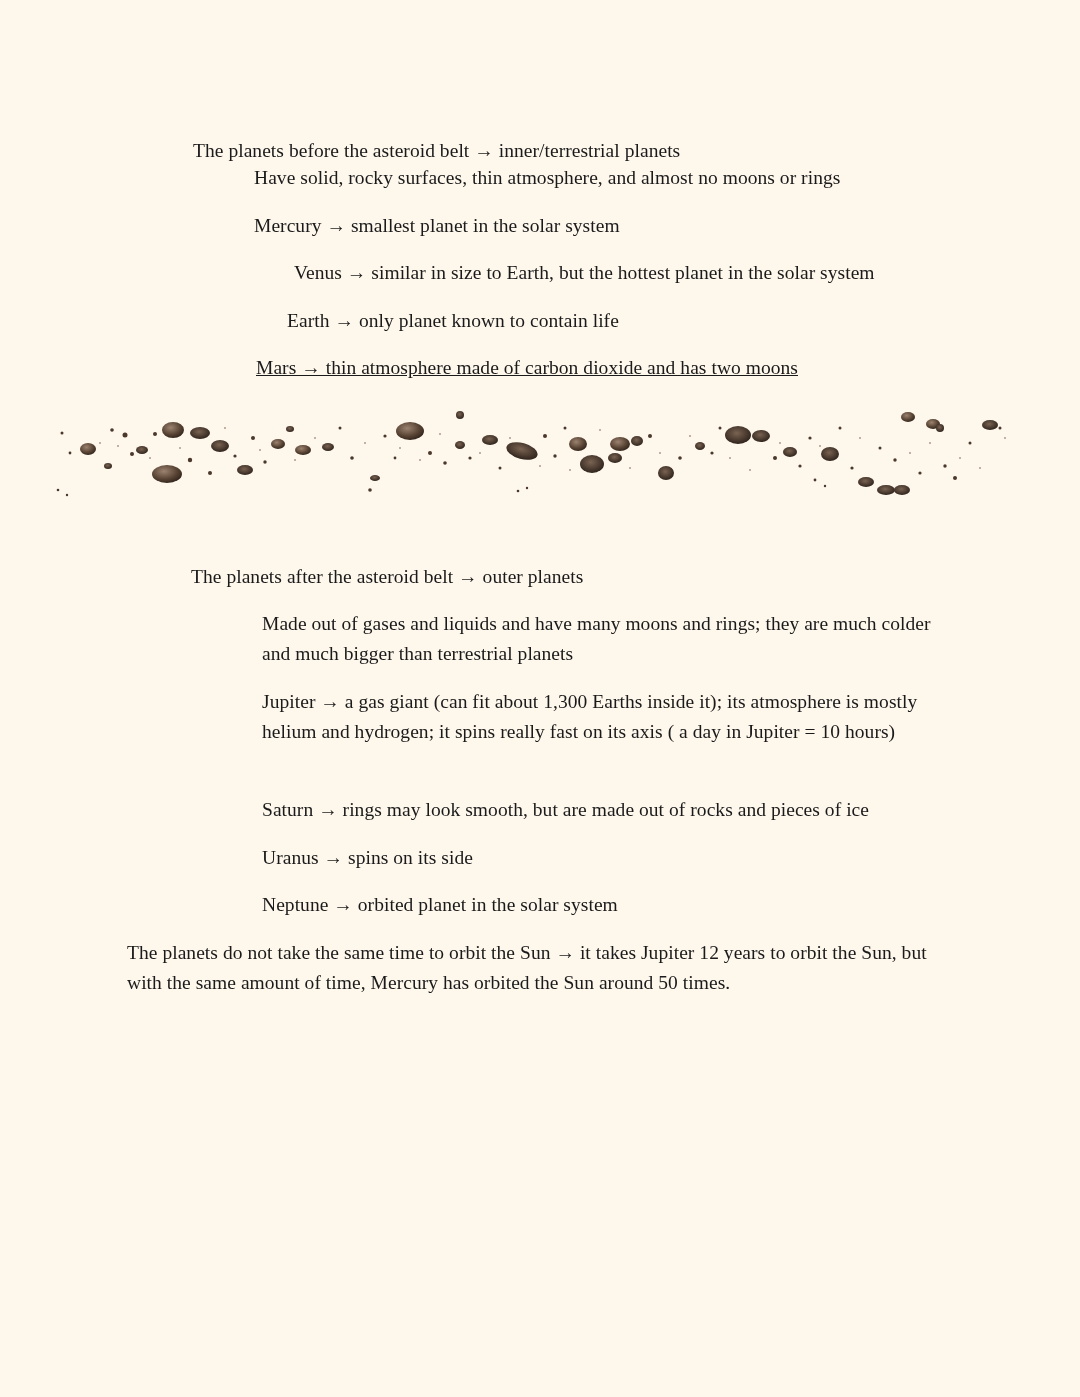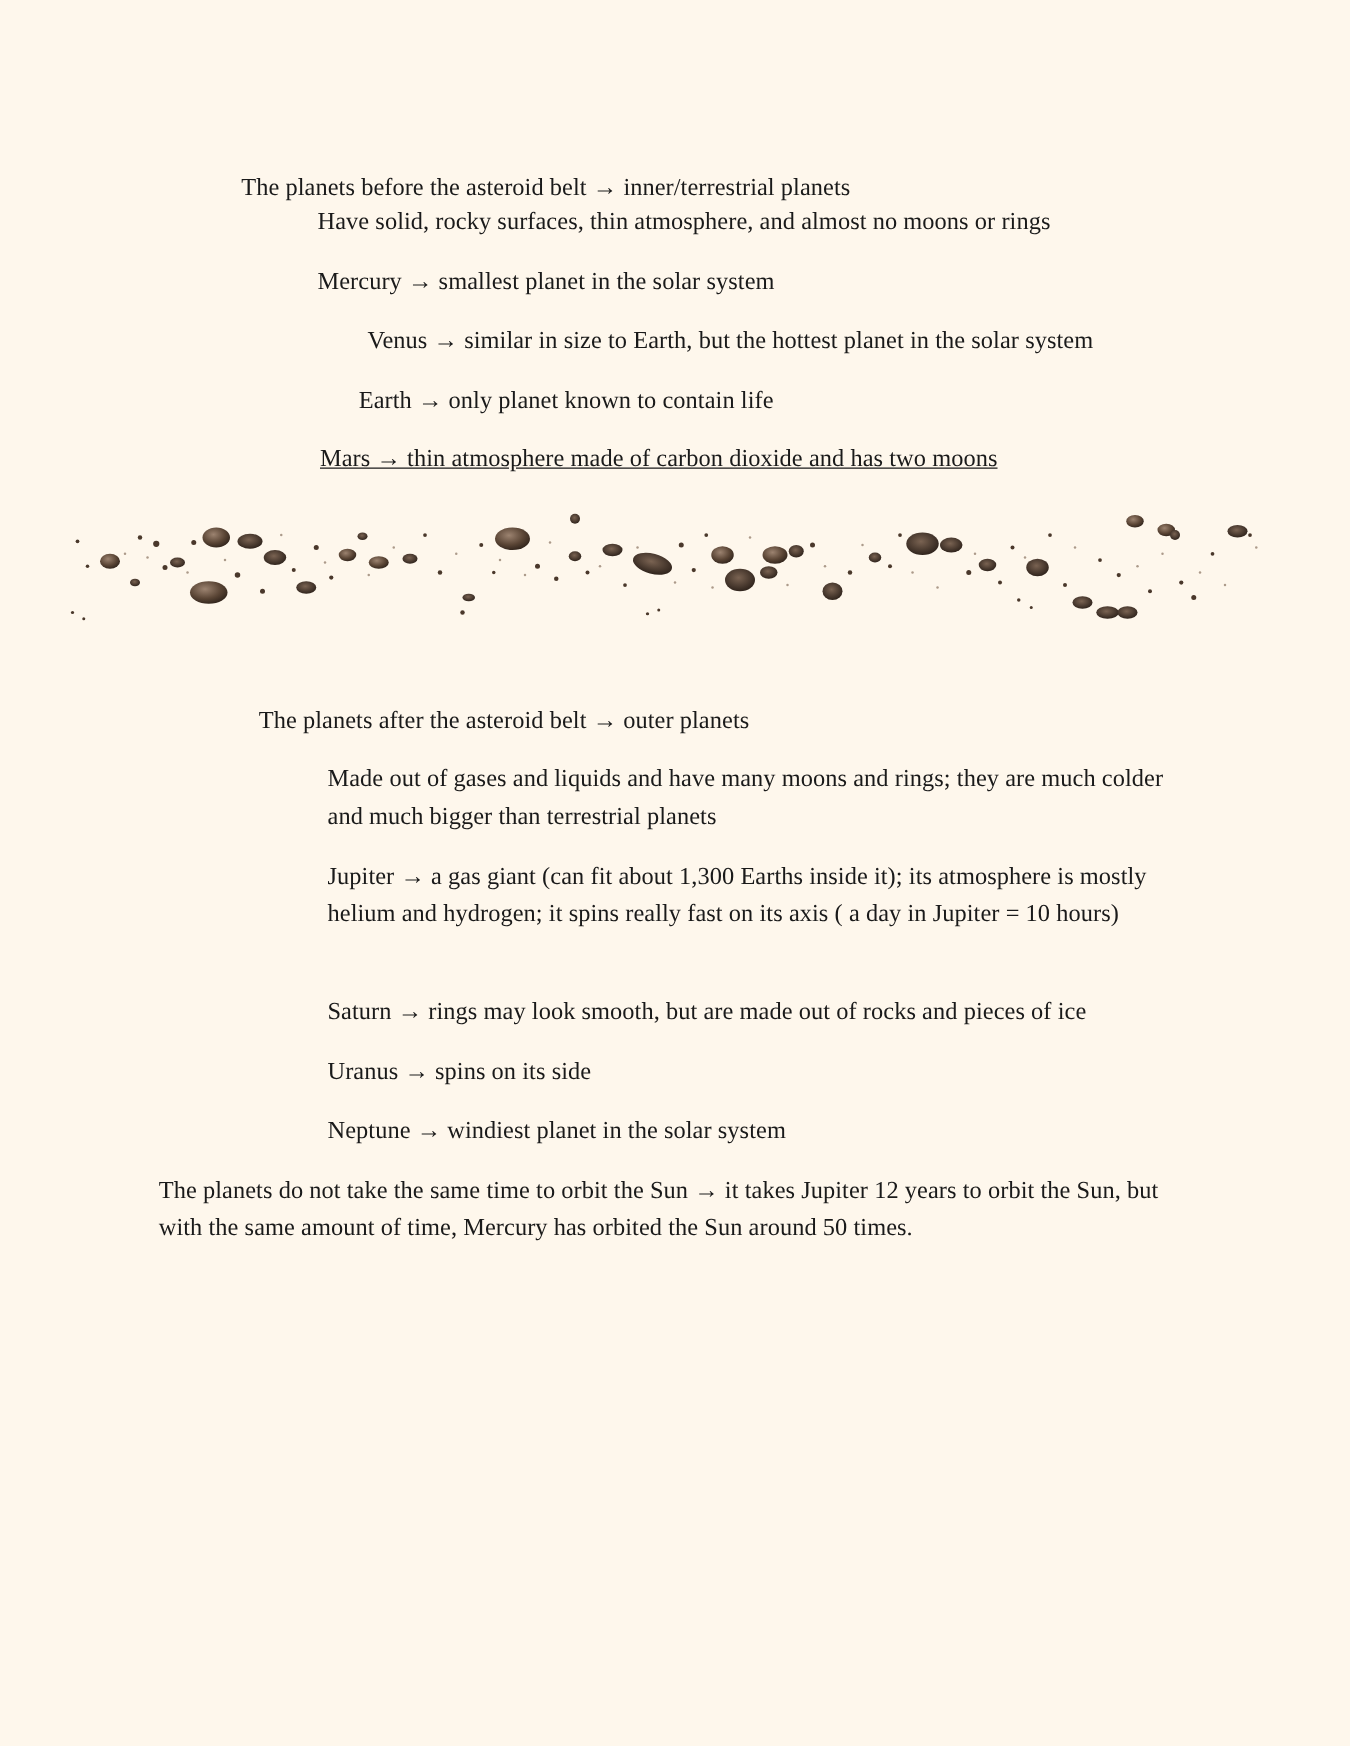--- a/index.html
+++ b/index.html
@@ -175,21 +175,21 @@
         <circle cx="870" cy="55" r="1"></circle>
         <circle cx="890" cy="45" r="1"></circle>
       <circle cx="920" cy="60" r="1"></circle>
         <circle cx="940" cy="70" r="1"></circle>
         <circle cx="965" cy="40" r="1"></circle>
     </g>
   </svg>
 </div>
 
 <div>
-  <div class="line" style="left:191px; top:562px;margin-left:16px;">The planets after the asteroid belt → outer planets</div>
+  <div class="line" style="left:191px; top:562px;">The planets after the asteroid belt → outer planets</div>
   <div class="para" style="left:262px; top:609px; width:700px;">Made out of gases and liquids and have many moons and rings; they are much colder and much bigger than terrestrial planets</div>
   <div class="para" style="left:262px; top:687px; width:700px;">Jupiter → a gas giant (can fit about 1,300 Earths inside it); its atmosphere is mostly helium and hydrogen; it spins really fast on its axis ( a day in Jupiter = 10 hours)</div>
   <div class="line" style="left:262px; top:795px;text-align:right;">Saturn → rings may look smooth, but are made out of rocks and pieces of ice</div>
   <div class="line" style="left:262px; top:843px;">Uranus → spins on its side</div>
-  <div class="line" style="left:262px; top:890px;">Neptune → windiest planet in the solar system</div>
+  <div class="line" style="left:262px; top:890px;">Neptune → orbited planet in the solar system</div>
 </div>
 
 <div class="para" style="left:127px; top:938px; width:815px;">The planets do not take the same time to orbit the Sun → it takes Jupiter 12 years to orbit the Sun, but with the same amount of time, Mercury has orbited the Sun around 50 times.</div>
 
 </body></html>

